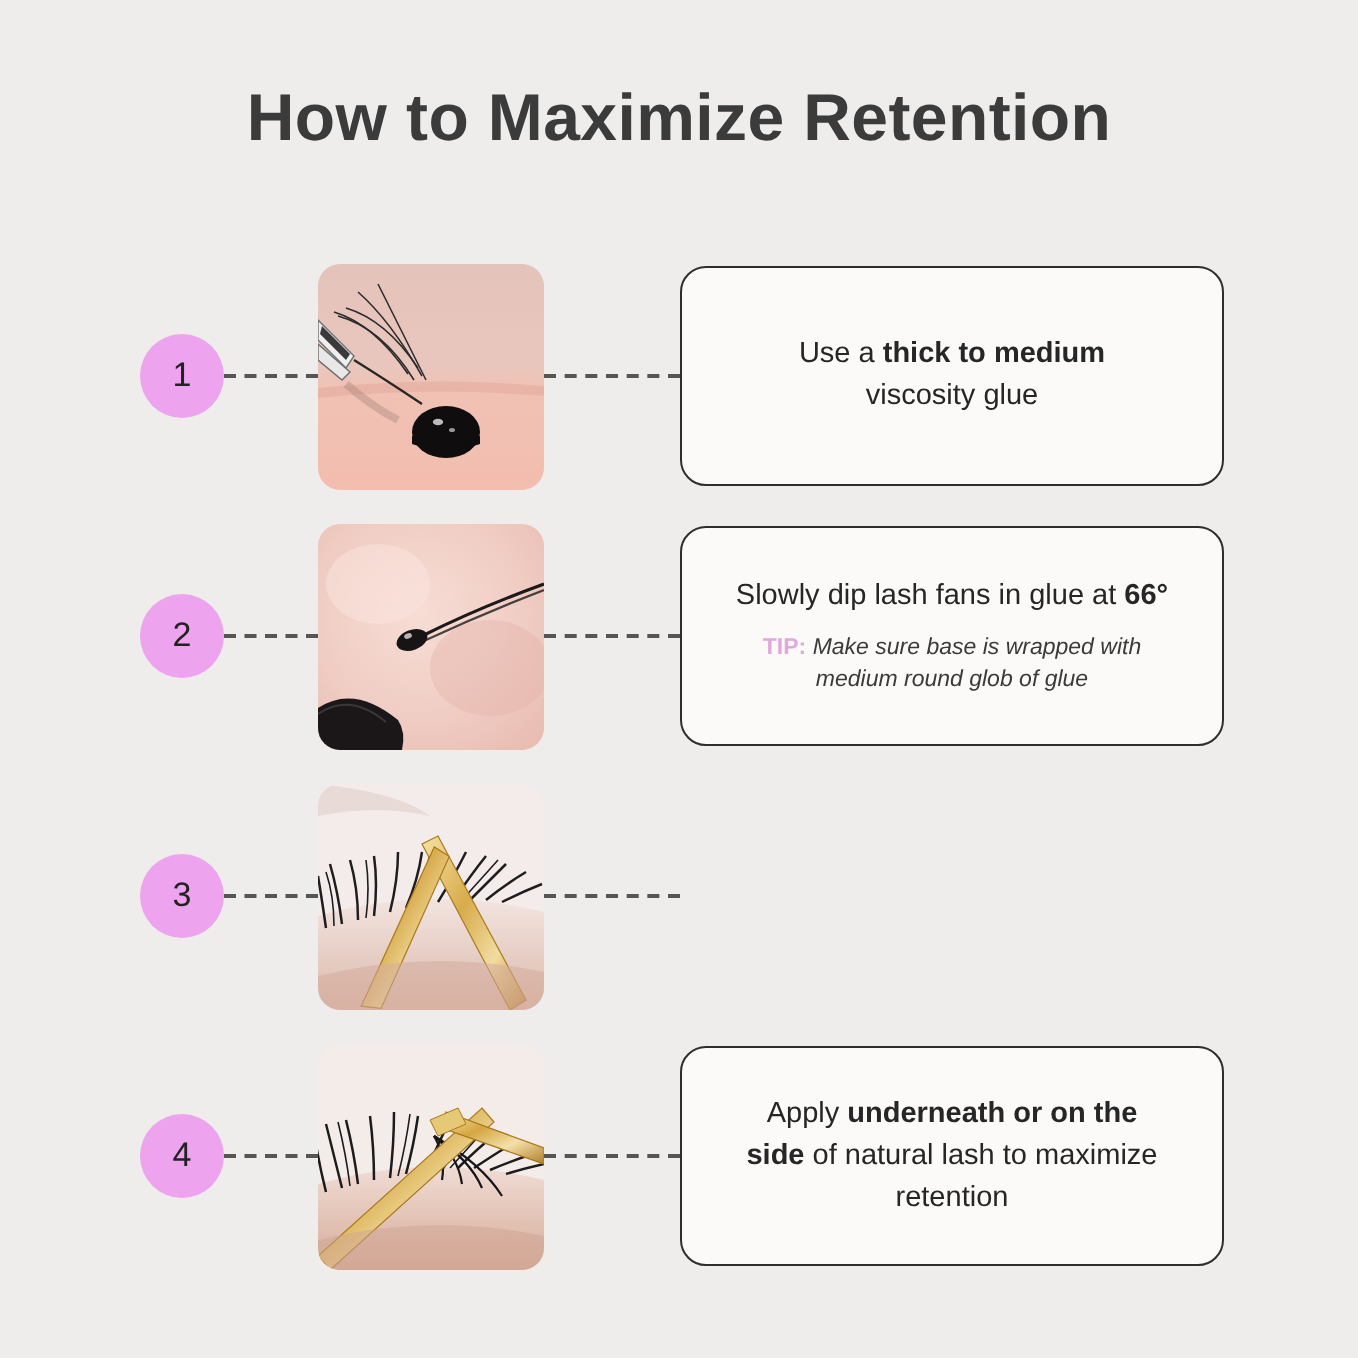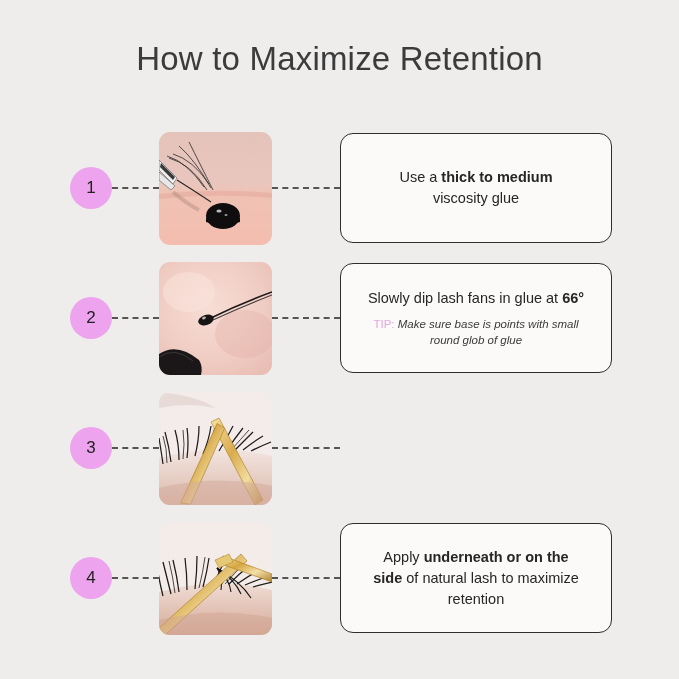--- a/index.html
+++ b/index.html
@@ -19,21 +19,21 @@
     height: 679px;
     box-sizing: border-box;
   }
   .title {
     position: absolute;
     top: 40px;
     left: 0;
     width: 679px;
     text-align: center;
     font-size: 33px;
-    font-weight: 400;
+    font-weight: 700;
     letter-spacing: 0.2px;
     color: #3b3b3b;
   }
   .steps {
     position: absolute;
     top: 123px;
     left: 0;
     width: 679px;
   }
   .step-row {
@@ -114,21 +114,21 @@
   .card-main b { font-weight: 700; }
   .tip {
     margin-top: 7px;
     font-size: 11.5px;
     line-height: 16px;
     font-style: italic;
     color: #3a3a3a;
   }
   .tip-label {
     color: #e0a8dd;
-    font-weight: 400;
+    font-weight: 700;
     font-style: normal;
   }
 </style>
 </head>
 <body>
 
 <div class="infographic">
 
   <div class="title">How to Maximize Retention</div>
 
@@ -203,21 +203,21 @@
           <path d="M0 92 Q18 80 40 98 Q44 104 42 113 L0 113 Z" fill="#1b1718"></path>
           <path d="M0 95 Q16 84 34 99" stroke="#5d5555" stroke-width="1" fill="none" opacity="0.5"></path>
         </svg>
       </div>
       <div class="dash dash-right"></div>
       <div class="card-cell">
         <div class="card">
           <div class="card-main">Slowly dip lash fans in glue at <b>66°</b></div>
           <div class="tip">
             <span class="tip-label">TIP:</span>
-            <span>Make sure base is points with small round glob of glue</span>
+            <span>Make sure base is wrapped with medium round glob of glue</span>
           </div>
         </div>
       </div>
     </div>
 
     <div class="step-row">
       <div class="badge-cell">
         <div class="badge">3</div>
       </div>
       <div class="dash dash-left"></div>

